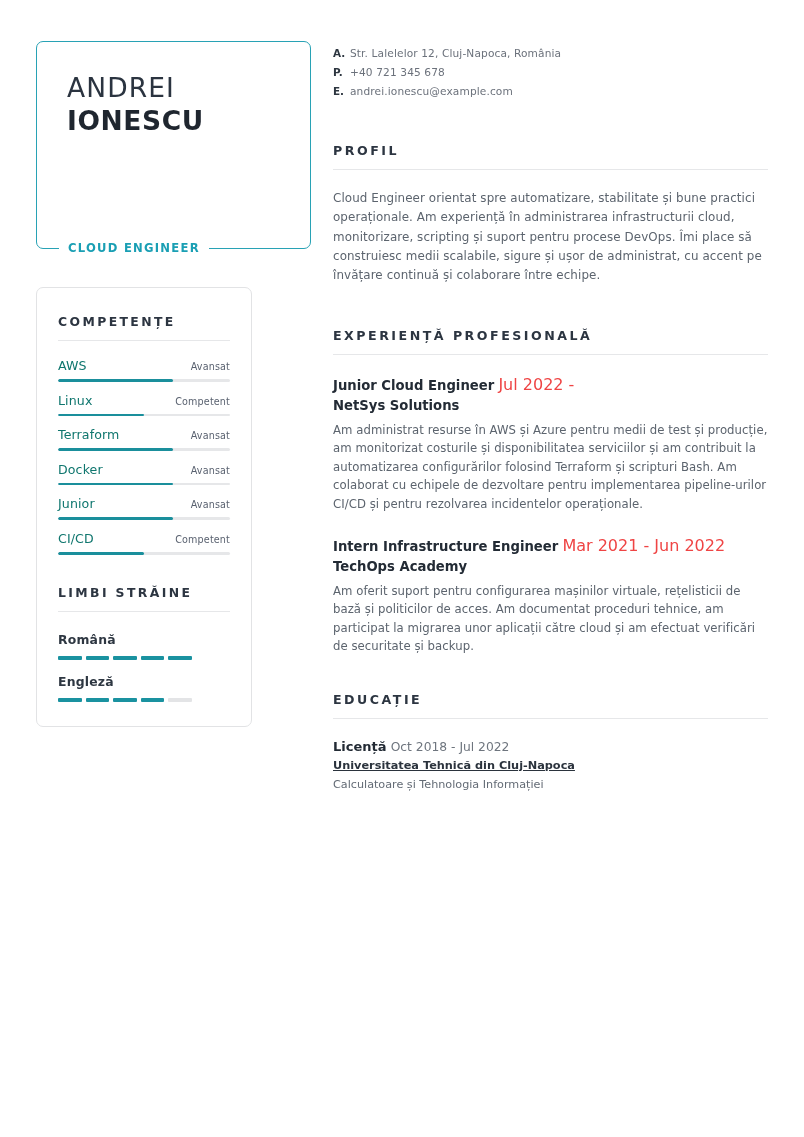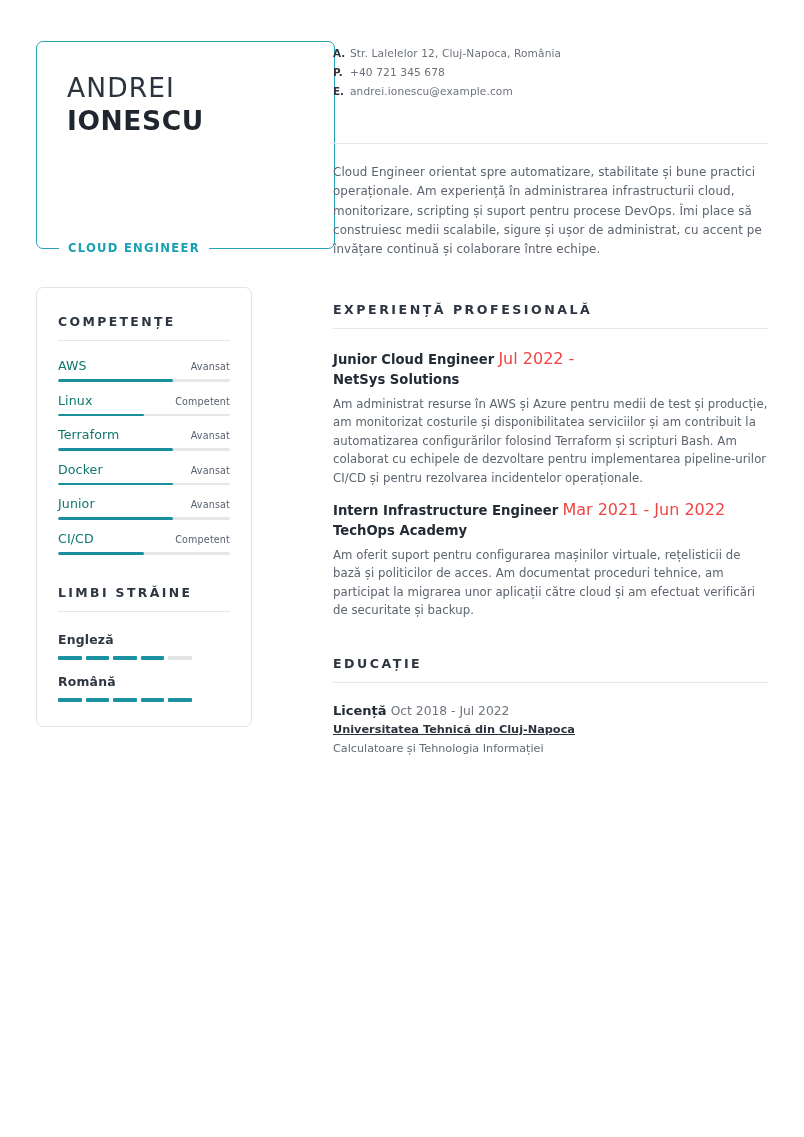--- a/index.html
+++ b/index.html
@@ -28,21 +28,21 @@
     position: absolute;
     left: 36px;
     top: 41px;
     width: 261px;
   }
 
   
   .name-card {
     position: relative;
     box-sizing: border-box;
-    width: 299px;
+    width: 275px;
     height: 208px;
     border: 1.4px solid #28a2b5;
     border-radius: 7px;
     padding: 30px 0 0 30px;
   }
   .name-first {
     font-size: 26.5px;
     font-weight: 400;
     letter-spacing: 1.1px;
     color: #2b3440;
@@ -207,21 +207,21 @@
     font-size: 11.9px;
     line-height: 1.62;
     color: #5c646e;
     letter-spacing: 0.09px;
   }
 
   .exp-block { margin-top: 43px; }
   .edu-block { margin-top: 36px; }
 
   .entry { margin-top: 19px; }
-  .entry + .entry { margin-top: 12px; }
+  .entry + .entry { margin-top: 22px; }
 
   .entry-head {
     font-size: 13.2px;
     line-height: 1.42;
     color: #232b35;
   }
   .entry-title {
     font-weight: 700;
   }
   .entry-dates {
@@ -349,38 +349,38 @@
             <div class="skill-fill" style="width: 50%;"></div>
           </div>
         </div>
       </div>
 
       <div class="lang-block">
         <div class="side-heading">LIMBI STRĂINE</div>
         <div class="side-rule"></div>
 
         <div class="lang-row">
+          <div class="lang-name">Română</div>
+          <div class="lang-segs">
+              <span class="seg on"></span>
+              <span class="seg on"></span>
+              <span class="seg on"></span>
+              <span class="seg on"></span>
+              <span class="seg on"></span>
+            </div>
+        </div>
+
+        <div class="lang-row">
           <div class="lang-name">Engleză</div>
           <div class="lang-segs">
               <span class="seg on"></span>
               <span class="seg on"></span>
               <span class="seg on"></span>
               <span class="seg on"></span>
               <span class="seg"></span>
-            </div>
-        </div>
-
-        <div class="lang-row">
-          <div class="lang-name">Română</div>
-          <div class="lang-segs">
-              <span class="seg on"></span>
-              <span class="seg on"></span>
-              <span class="seg on"></span>
-              <span class="seg on"></span>
-              <span class="seg on"></span>
             </div>
         </div>
       </div>
 
     </div>
   </div>
 
   <div class="right-col">
 
     <div>
@@ -392,20 +392,21 @@
         <span class="contact-key">P.</span>
         <span class="contact-val">+40 721 345 678</span>
       </div>
       <div class="contact-line">
         <span class="contact-key">E.</span>
         <span class="contact-val">andrei.ionescu@example.com</span>
       </div>
     </div>
 
     <div class="profil-block">
+      <div class="sec-heading">PROFIL</div>
       <div class="sec-rule"></div>
       <div class="profil-text">Cloud Engineer orientat spre automatizare, stabilitate și bune practici operaționale. Am experiență în administrarea infrastructurii cloud, monitorizare, scripting și suport pentru procese DevOps. Îmi place să construiesc medii scalabile, sigure și ușor de administrat, cu accent pe învățare continuă și colaborare între echipe.</div>
     </div>
 
     <div class="exp-block">
       <div class="sec-heading">EXPERIENȚĂ PROFESIONALĂ</div>
       <div class="sec-rule"></div>
 
       <div class="entry">
         <div class="entry-head">

